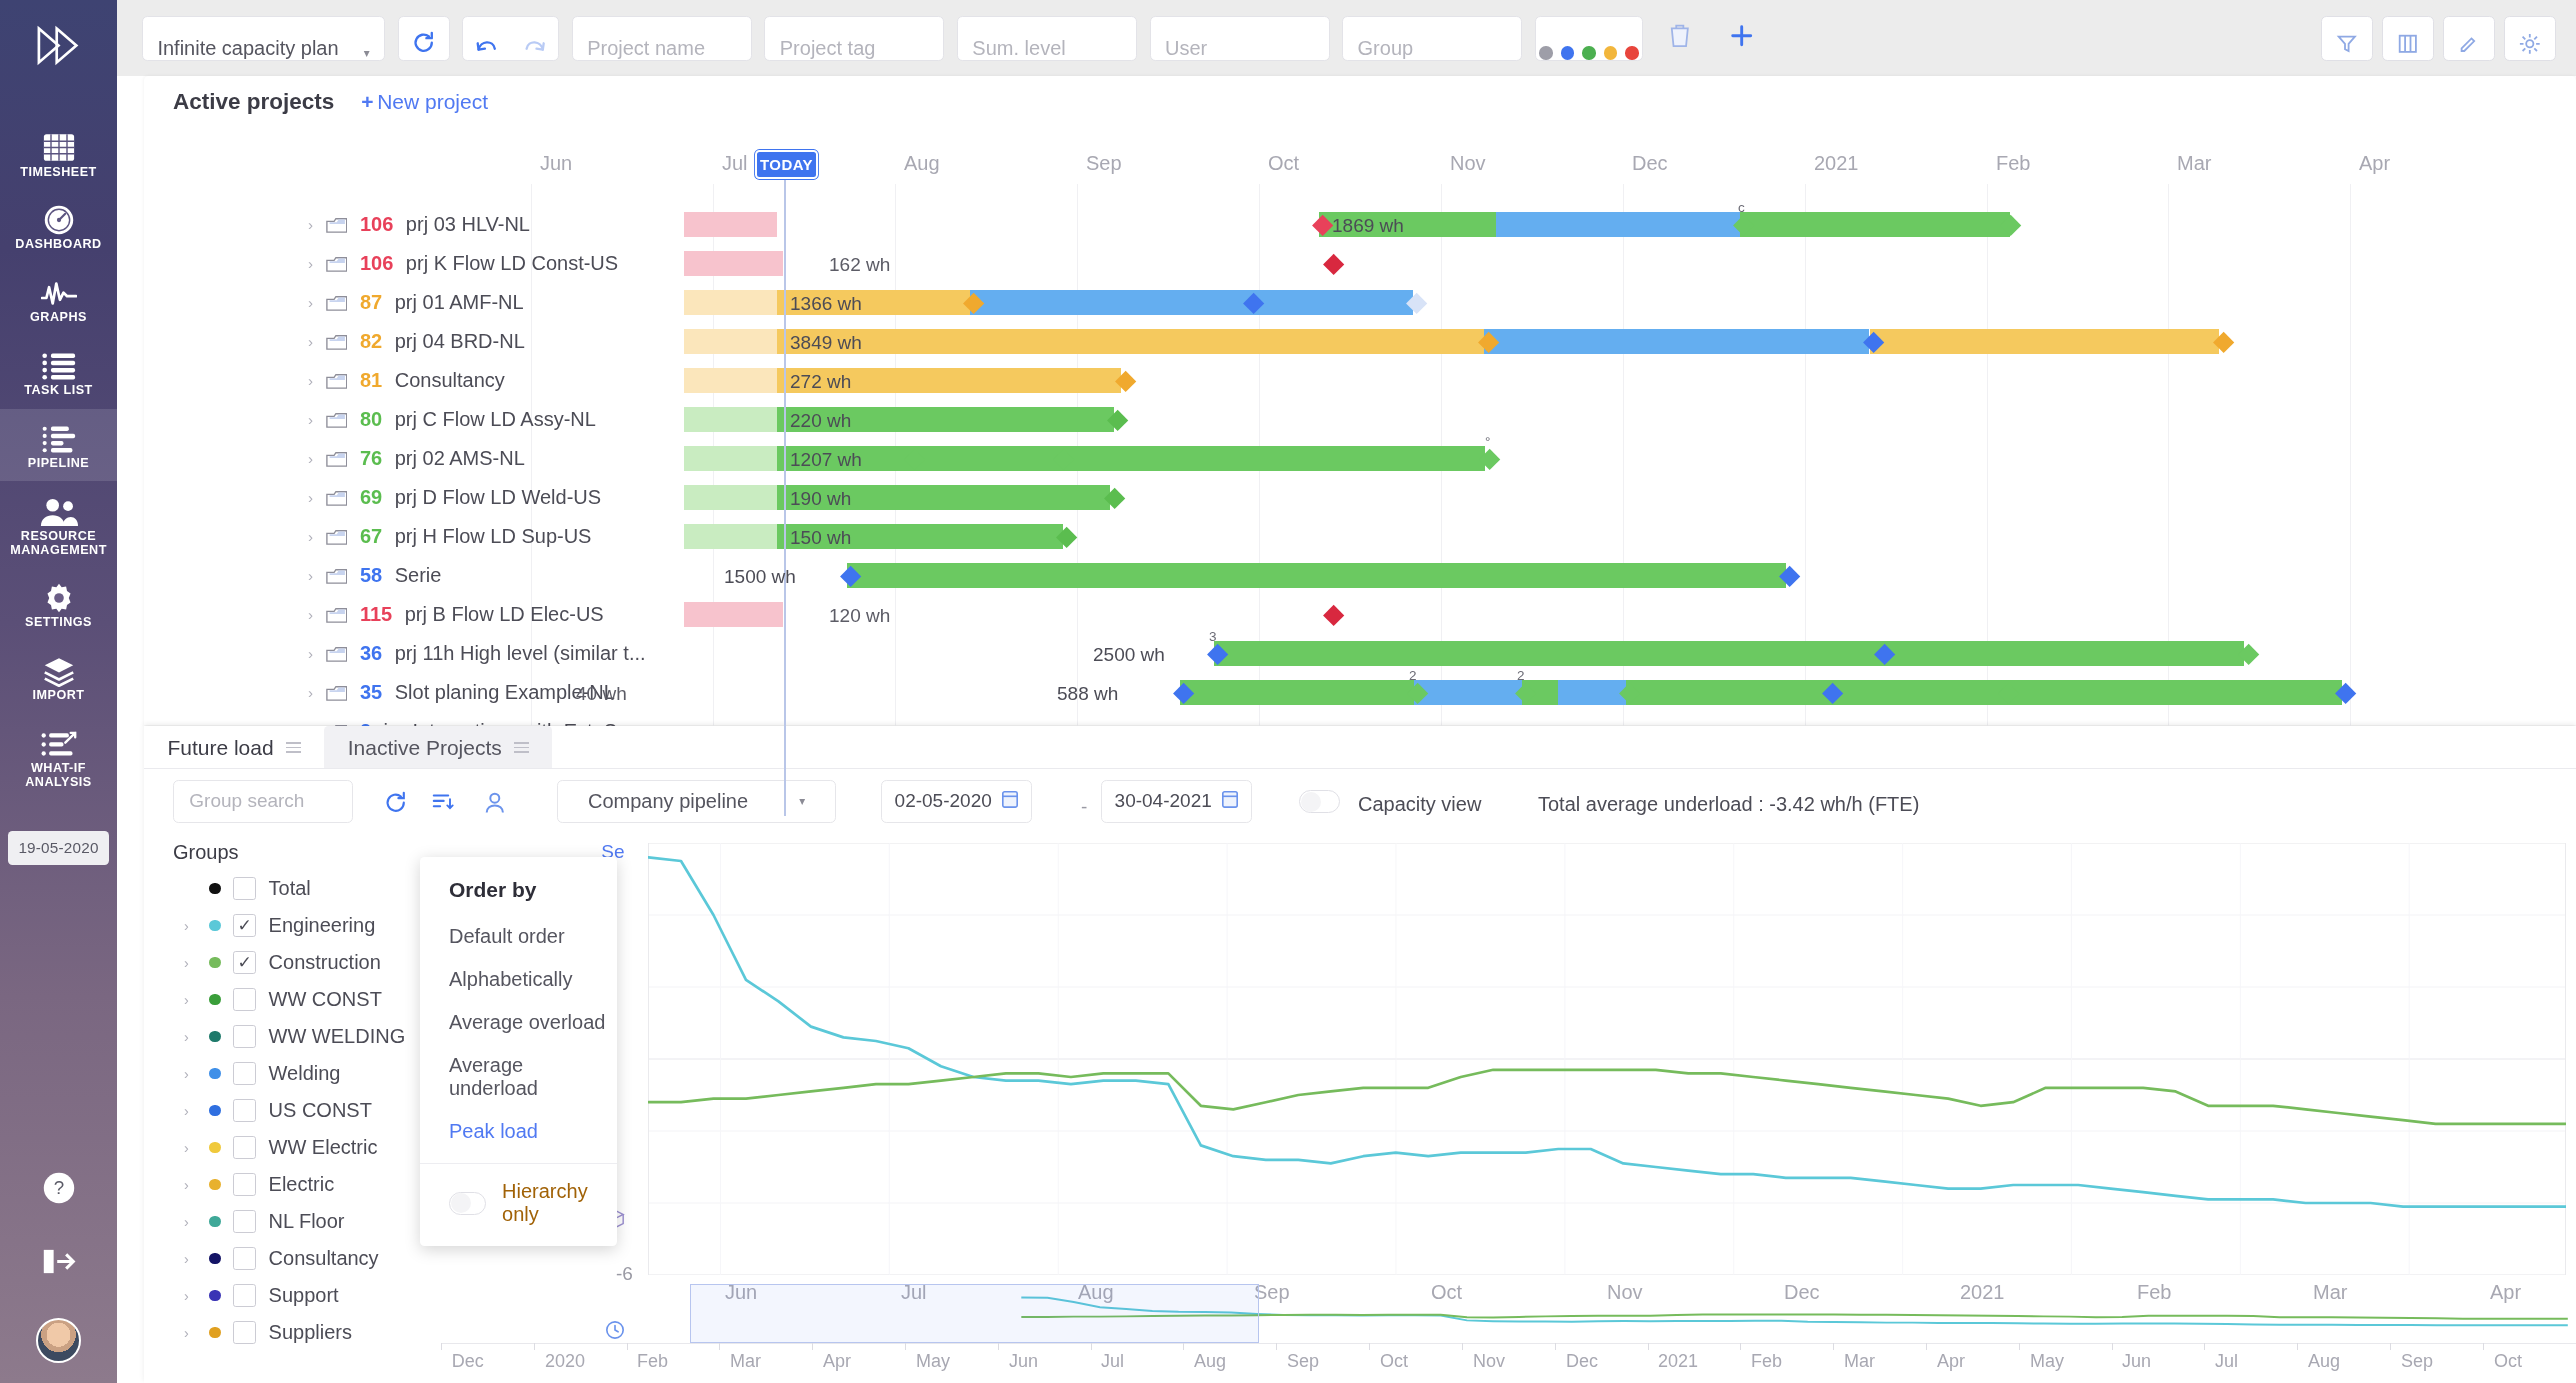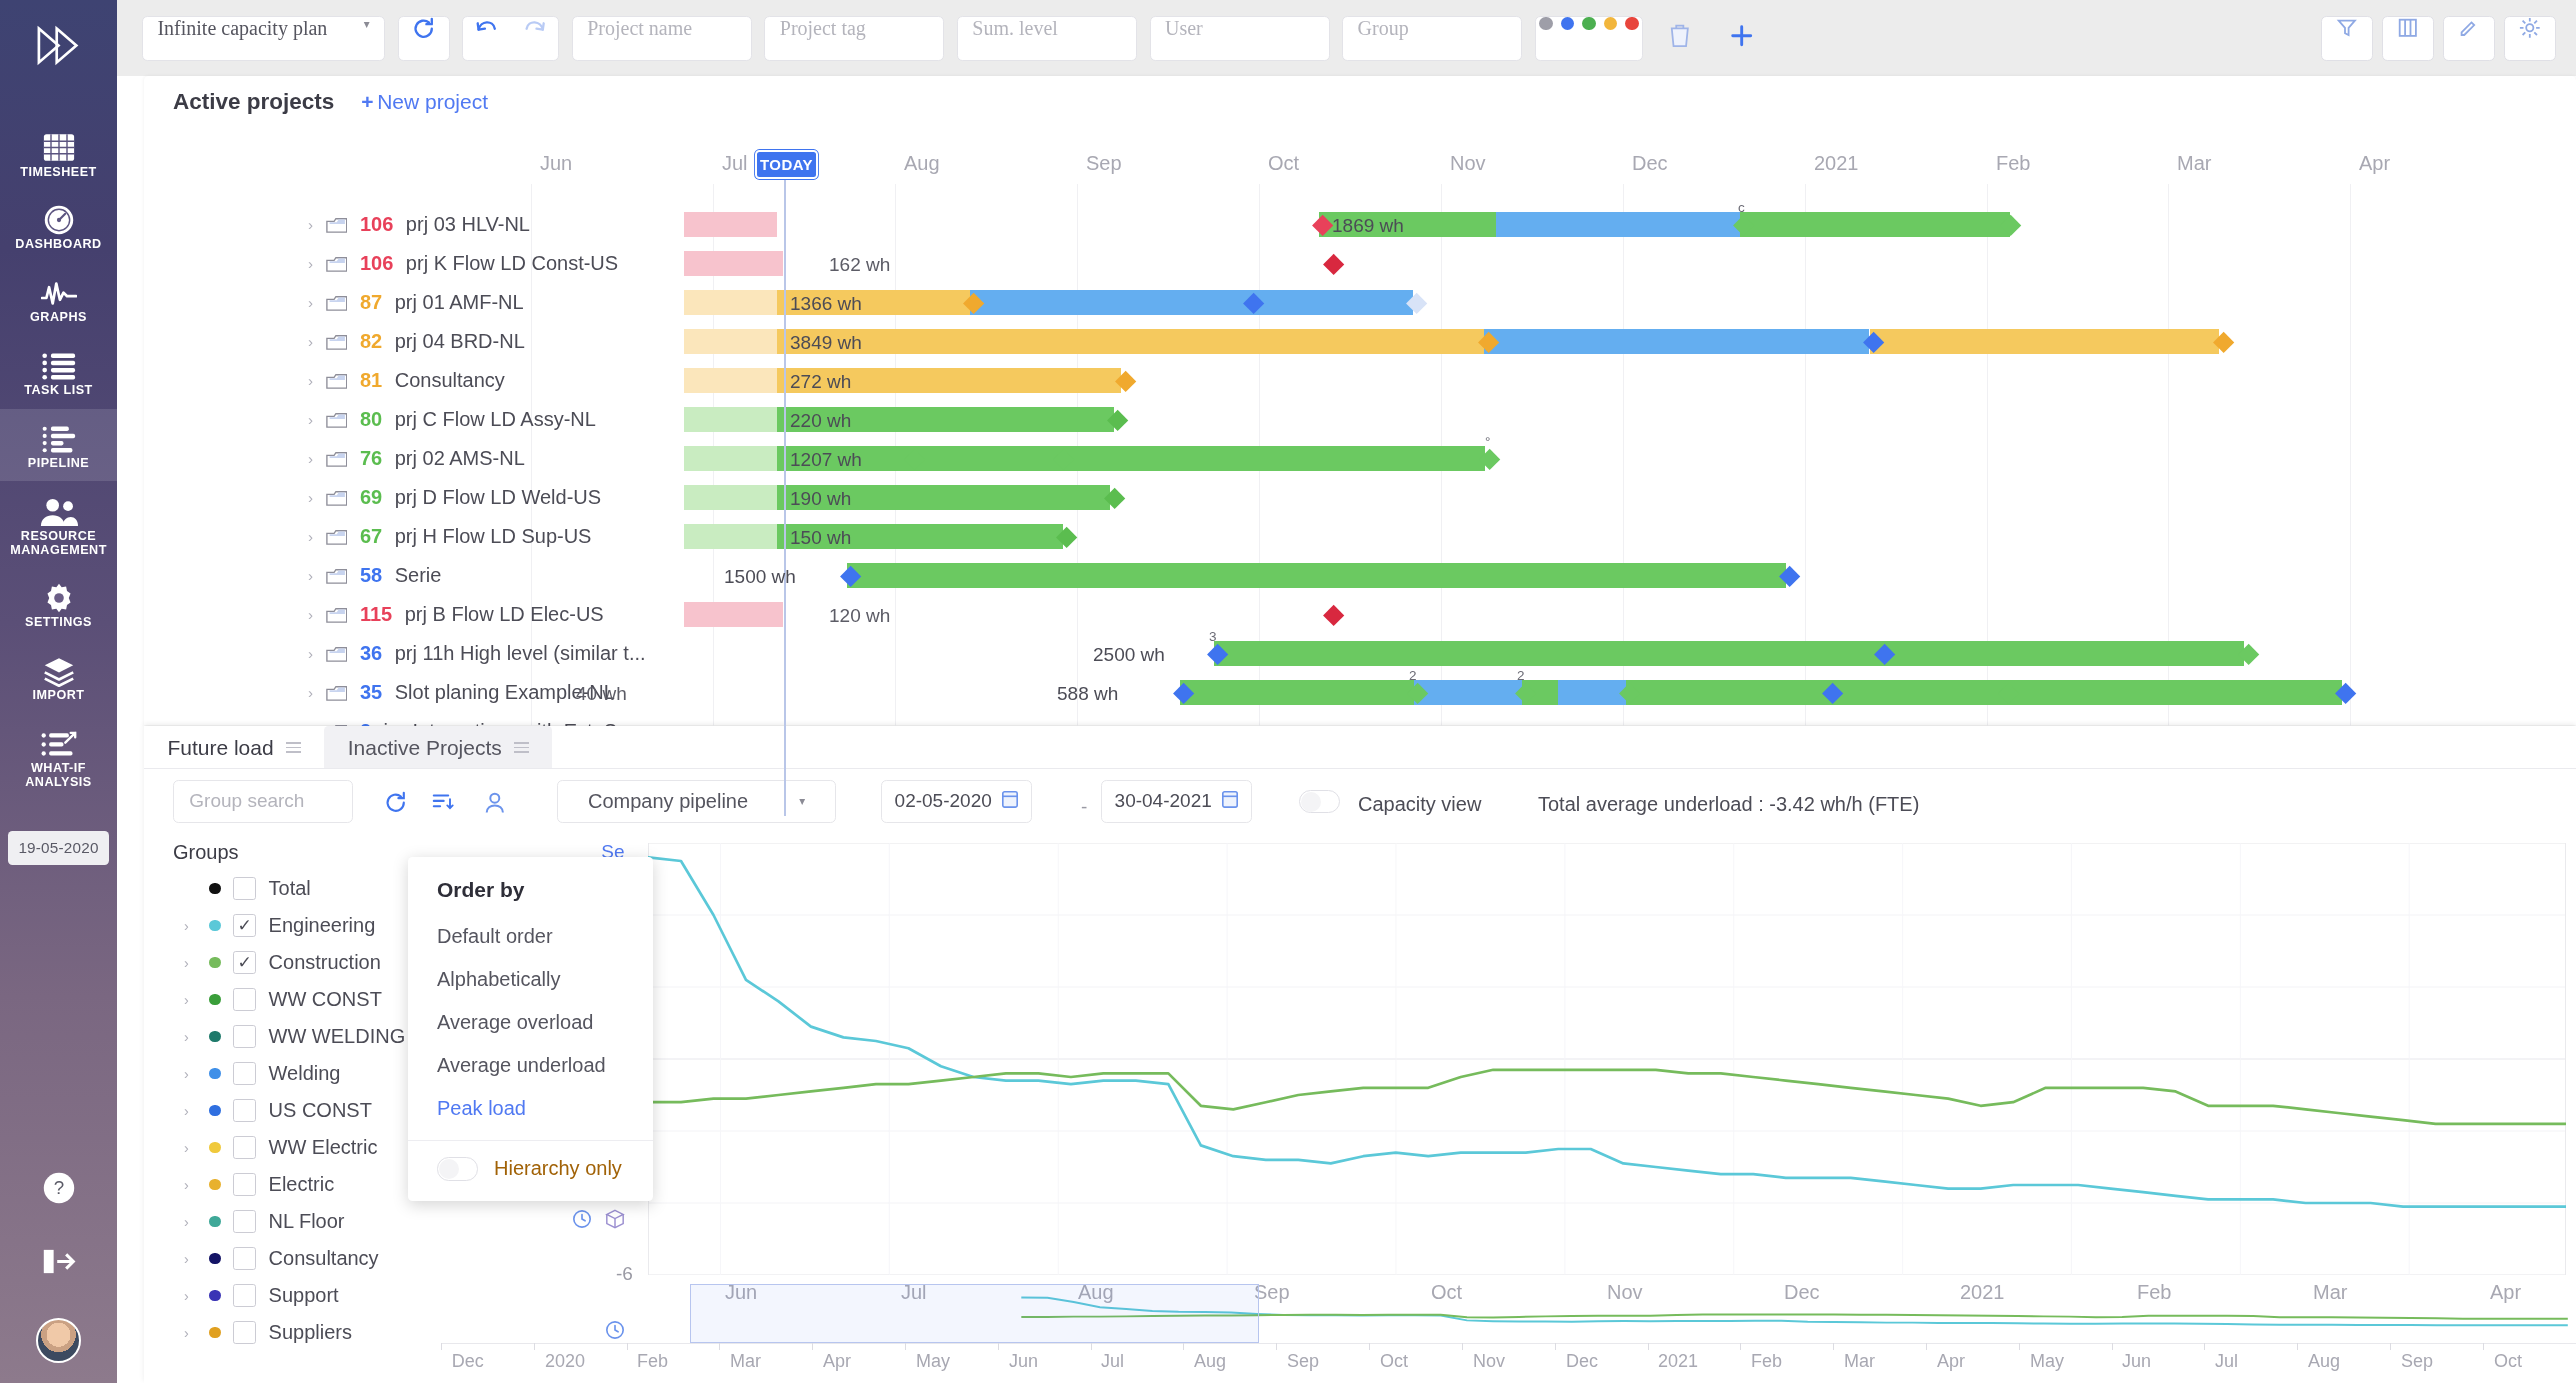--- a/index.html
+++ b/index.html
@@ -45,21 +45,21 @@
     border:2.7px solid #fff; overflow:hidden;
   }
 
   
   .toolbar {
     position:absolute; left:117px; top:0; width:2459px; height:76px;
     background:#ececec; display:flex; align-items:center; gap:12.6px; padding:0 20px 0 25px;
   }
   .ctl {
     background:#fff; border:0.9px solid #e3e3e8; border-radius:5.4px; height:45px;
-    display:flex; align-items:flex-start; padding:0 14.4px; font-size:20px; color:#55555f;font-family:Liberation Serif, serif;
+    display:flex; align-items:flex-end; padding:0 14.4px; font-size:20px; color:#55555f;
   }
   .ctl.sel { width:243px; justify-content:space-between; }
   .ctl.inp { width:180px; color:#b4b4bc; }
   .ctl.icobtn { width:52px; justify-content:center; padding:0; }
   .ctl.dual { width:97px; justify-content:space-around; padding:0; }
   .caret { font-size:11.7px; color:#8b8b95; }
   .dots { display:flex; gap:8px; align-items:center; }
   .dot { width:13.5px; height:13.5px; border-radius:50%; }
   .tbtn { width:49px; height:45px; display:flex; align-items:center; justify-content:center; cursor:pointer; }
   .spacer { flex:1; }
@@ -135,21 +135,21 @@
   .grow { height:37px; display:flex; align-items:center; gap:12.6px; padding-left:40px; }
   .gchev { width:12.6px; font-size:14.4px; color:#b0b0ba; }
   .gdot { width:11.7px; height:11.7px; border-radius:50%; flex:none; }
   .gbox { width:22.5px; height:22.5px; border:1.4px solid #ccccd4; border-radius:2.7px; background:#fff;
           display:flex; align-items:center; justify-content:center; flex:none; }
   .gbox b { color:#4c4c56; font-size:17px; line-height:1; font-weight:normal; }
   .glbl { font-size:20px; color:#4c4c56; }
   .gextra { margin-left:auto; padding-right:23.4px; display:flex; gap:12.6px; }
 
   
-  .dd { position:absolute; left:408px; top:857px; width:245px; background:#fff;
+  .dd { position:absolute; left:420px; top:857px; width:197px; background:#fff;
         box-shadow:0 3.6px 16px rgba(0,0,0,.17); border-radius:4.5px; z-index:40; }
   .dd-title { font-size:21px; color:#2e2e38; font-weight:bold; padding:21px 0 12.6px 29px; }
   .dd-item { font-size:20px; color:#55555f; padding:10px 0 10px 29px; cursor:pointer; }
   .dd-item.sel { color:#5079f2; }
   .dd-rule { height:0.9px; background:#ededf1; margin:10.8px 0 0; }
   .dd-toggle { display:flex; align-items:center; gap:16px; padding:16px 0 20px 29px; }
   .dd-toggle .toggle { position:static; }
   .dd-toggle span { font-size:20px; color:#a16207; }
 
   

